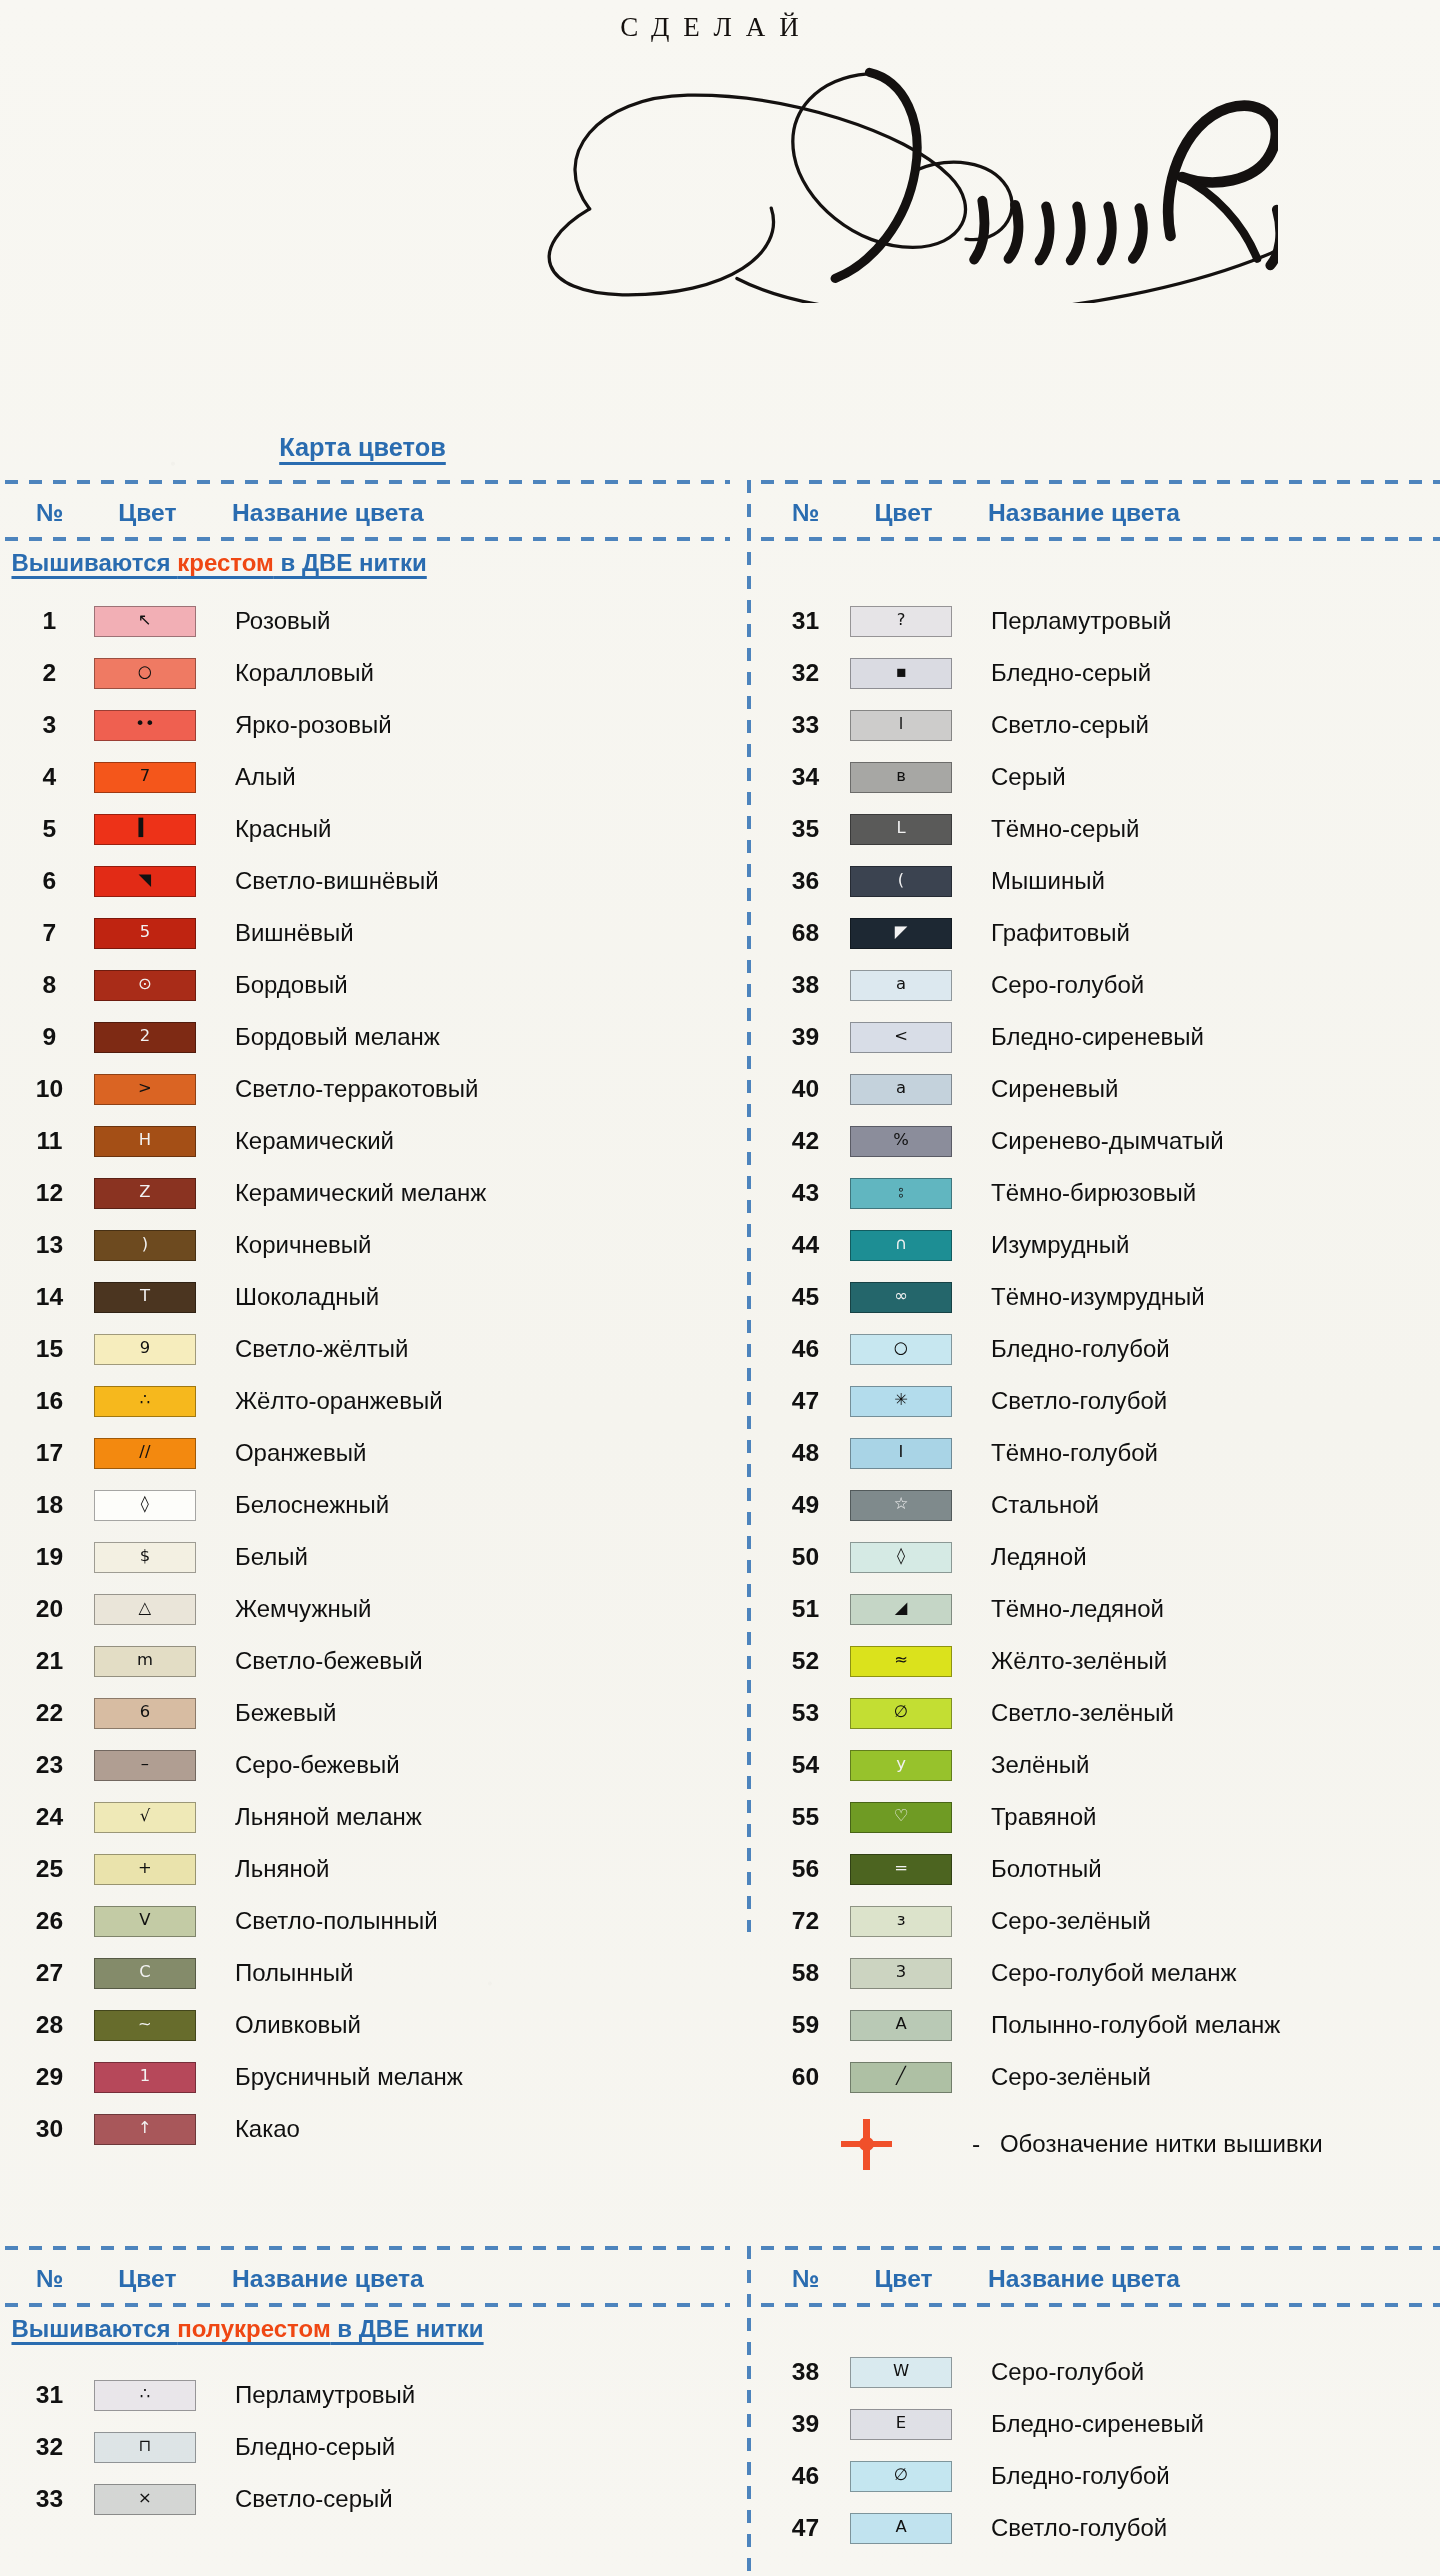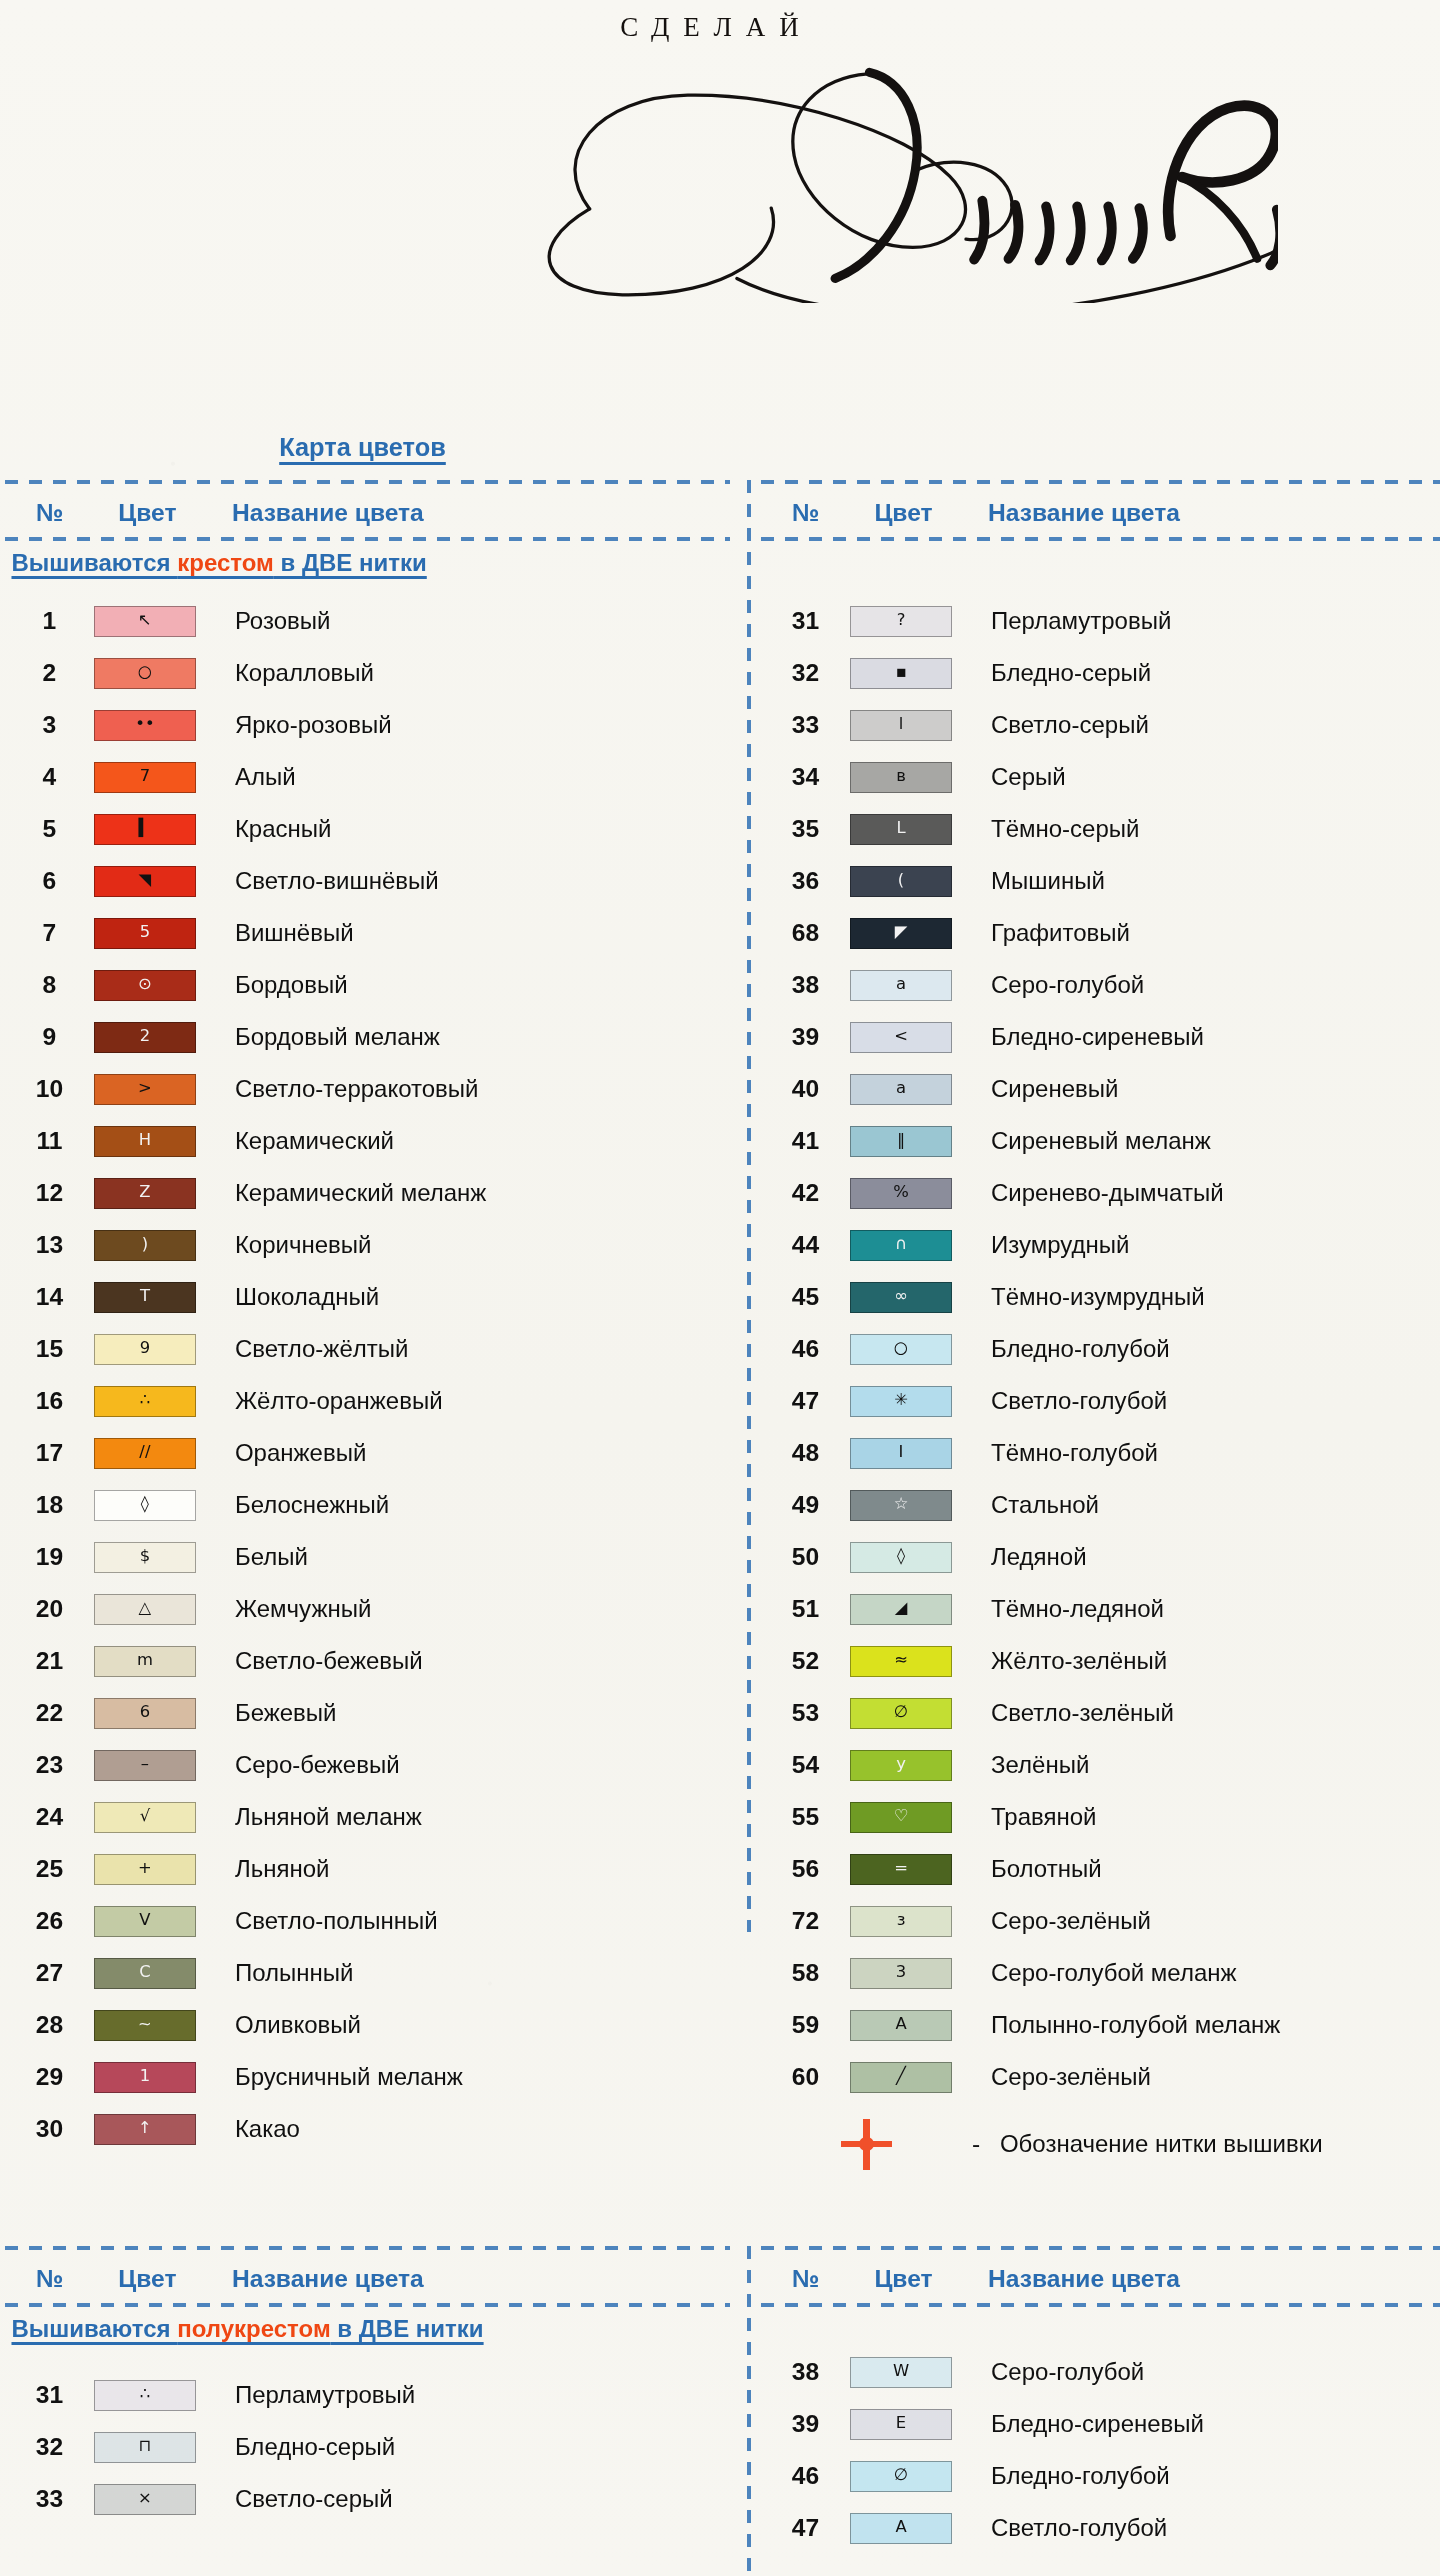--- a/index.html
+++ b/index.html
@@ -547,36 +547,36 @@
       <div class="row">
         <span class="row-num">40</span>
         <span class="swatch-cell">
           <span class="swatch" style="background: rgb(196, 210, 220);">
             <span class="sym" style="color: rgb(17, 17, 17);">а</span>
           </span>
         </span>
         <span class="row-name">Сиреневый</span>
       </div>
       <div class="row">
-        <span class="row-num">41</span>
-        <span class="swatch-cell">
-          <span class="swatch" style="background: rgb(154, 198, 210);">
-            <span class="sym" style="color: rgb(17, 17, 17);">‖</span>
-          </span>
-        </span>
-        <span class="row-name">Сиреневый меланж</span>
-      </div>
-      <div class="row">
         <span class="row-num">42</span>
         <span class="swatch-cell">
           <span class="swatch" style="background: rgb(139, 141, 155);">
             <span class="sym" style="color: rgb(17, 17, 17);">%</span>
           </span>
         </span>
         <span class="row-name">Сиренево-дымчатый</span>
+      </div>
+      <div class="row">
+        <span class="row-num">43</span>
+        <span class="swatch-cell">
+          <span class="swatch" style="background: rgb(97, 182, 192);">
+            <span class="sym" style="color: rgb(17, 17, 17);">⦂</span>
+          </span>
+        </span>
+        <span class="row-name">Тёмно-бирюзовый</span>
       </div>
       <div class="row">
         <span class="row-num">44</span>
         <span class="swatch-cell">
           <span class="swatch" style="background: rgb(29, 142, 148);">
             <span class="sym" style="color: rgb(242, 242, 242);">∩</span>
           </span>
         </span>
         <span class="row-name">Изумрудный</span>
       </div>

